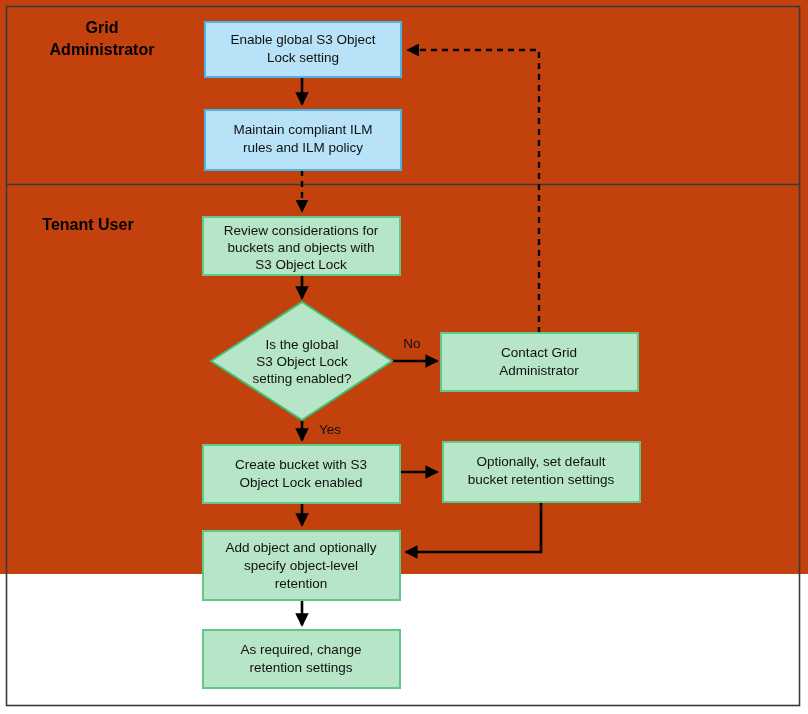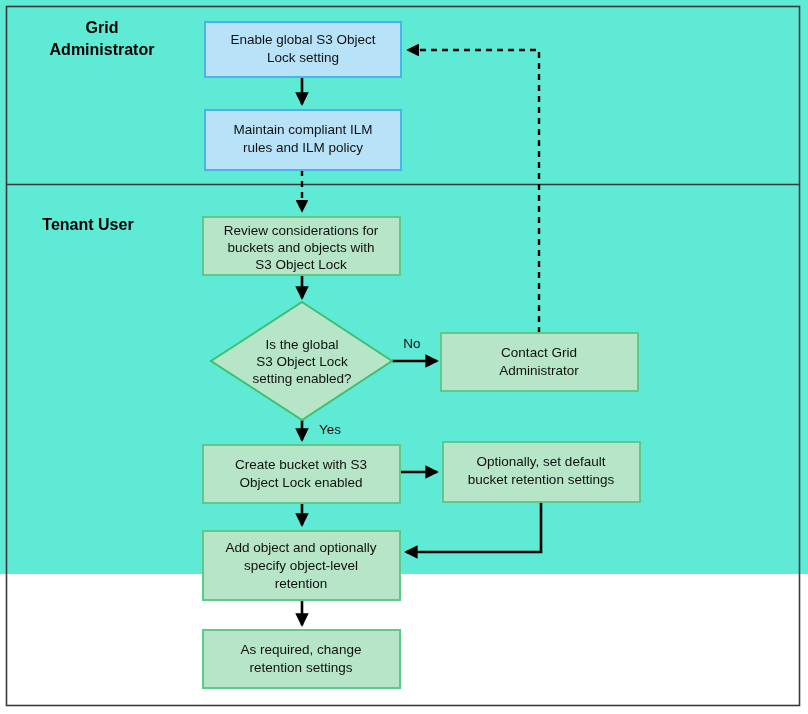--- a/index.html
+++ b/index.html
@@ -10,21 +10,21 @@
   body {
     width: 808px;
     height: 714px;
     font-family: "Liberation Sans", sans-serif;
     overflow: hidden;
   }
   #diagram-root {
     position: relative;
     width: 808px;
     height: 574px;
-    background: #5eead4;
+    background: #c2410c;
   }
   svg#flowchart {
     display: block;
     width: 808px;
     height: 714px;
   }
   .swimlane-frame {
     fill: none;
     stroke: #3a3a3a;
     stroke-width: 1.6;

